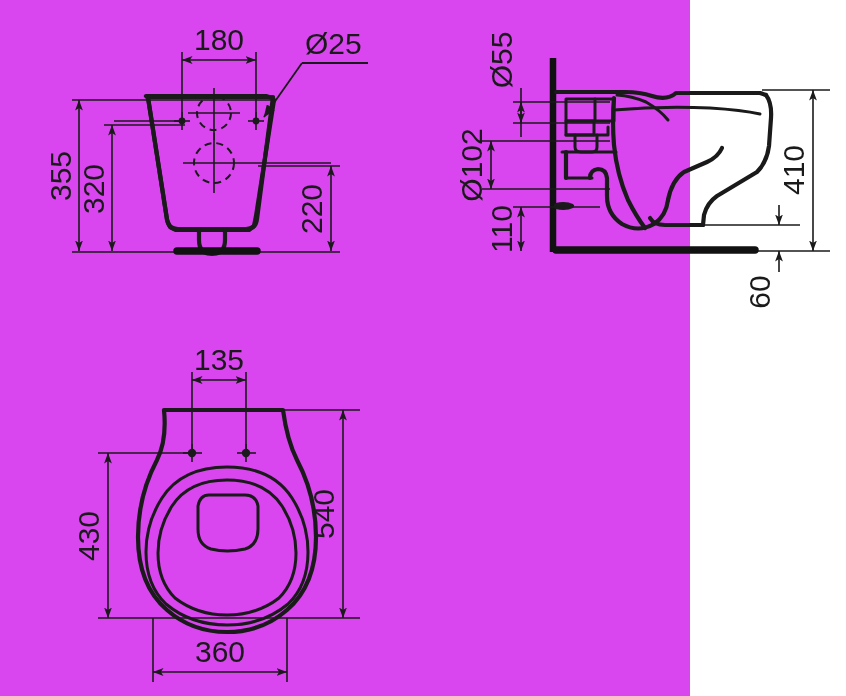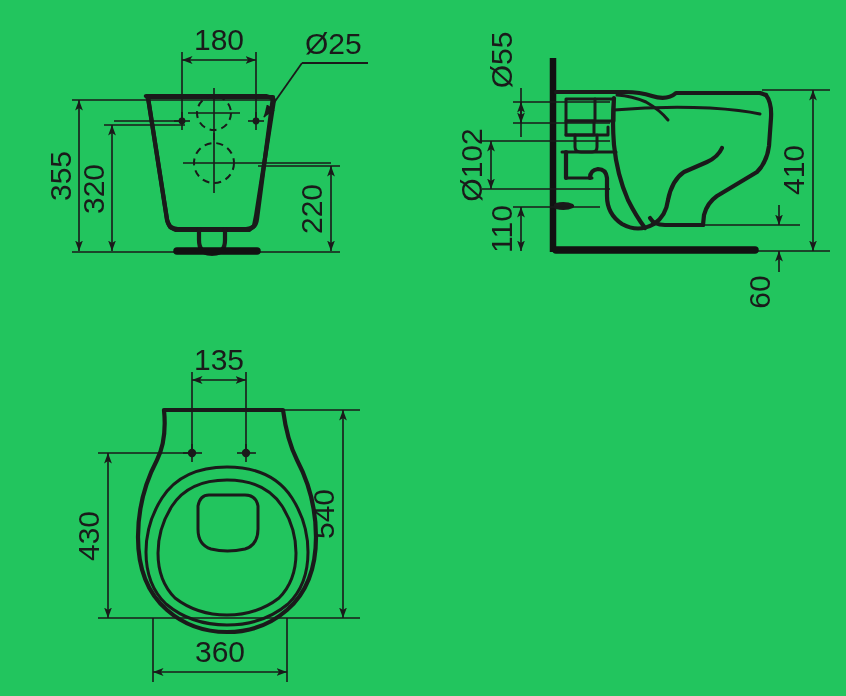--- a/index.html
+++ b/index.html
@@ -8,23 +8,23 @@
     background: #ffffff;
   }
   body {
     width: 846px;
     height: 696px;
     font-family: "Liberation Sans", sans-serif;
     overflow: hidden;
   }
   #drawing-root {
     position: relative;
-    width: 846px;
+    width: 690px;
     height: 696px;
-    background: #22c55e;
+    background: #d946ef;
   }
   svg#tech-drawing {
     display: block;
     width: 846px;
     height: 696px;
   }
   .dim-text {
     font-family: "Liberation Sans", sans-serif;
     font-size: 30px;
     fill: #1a1a1a;

